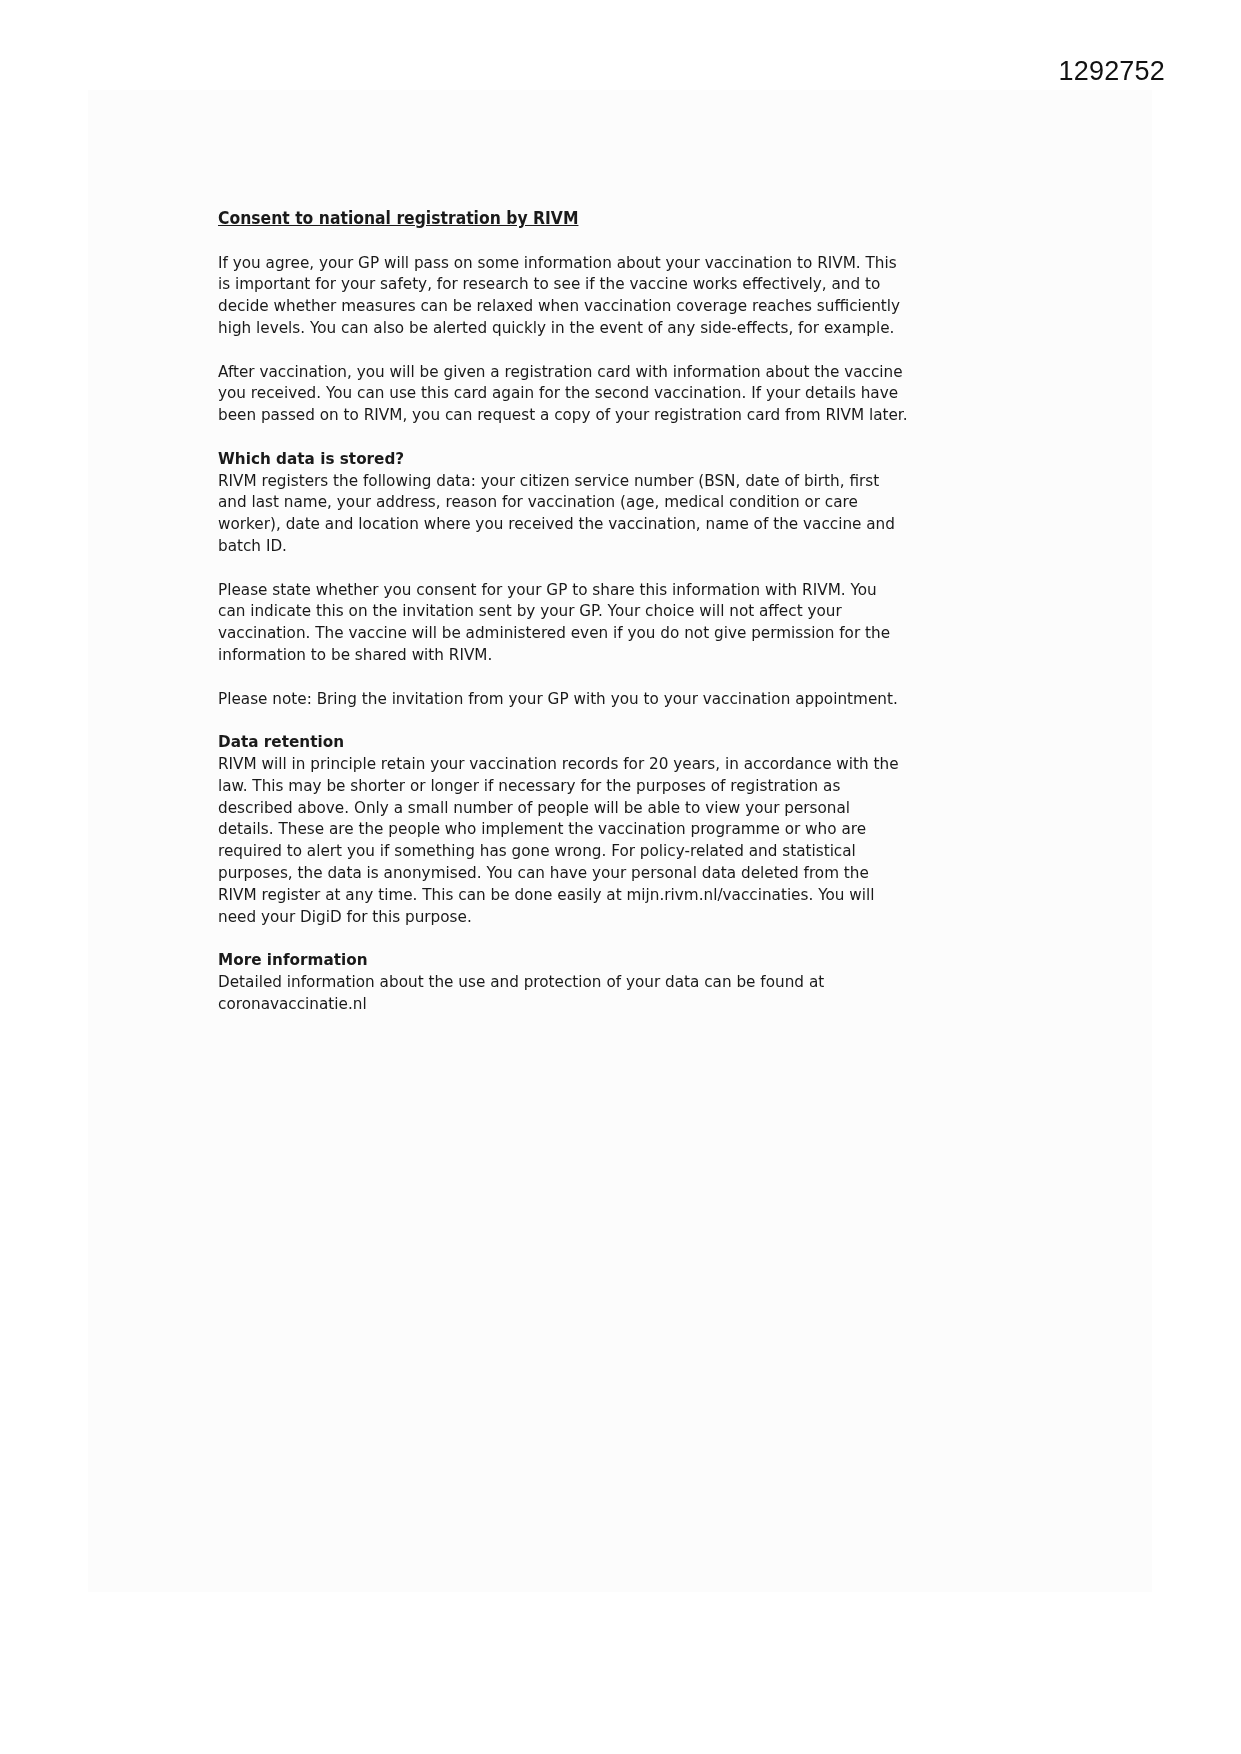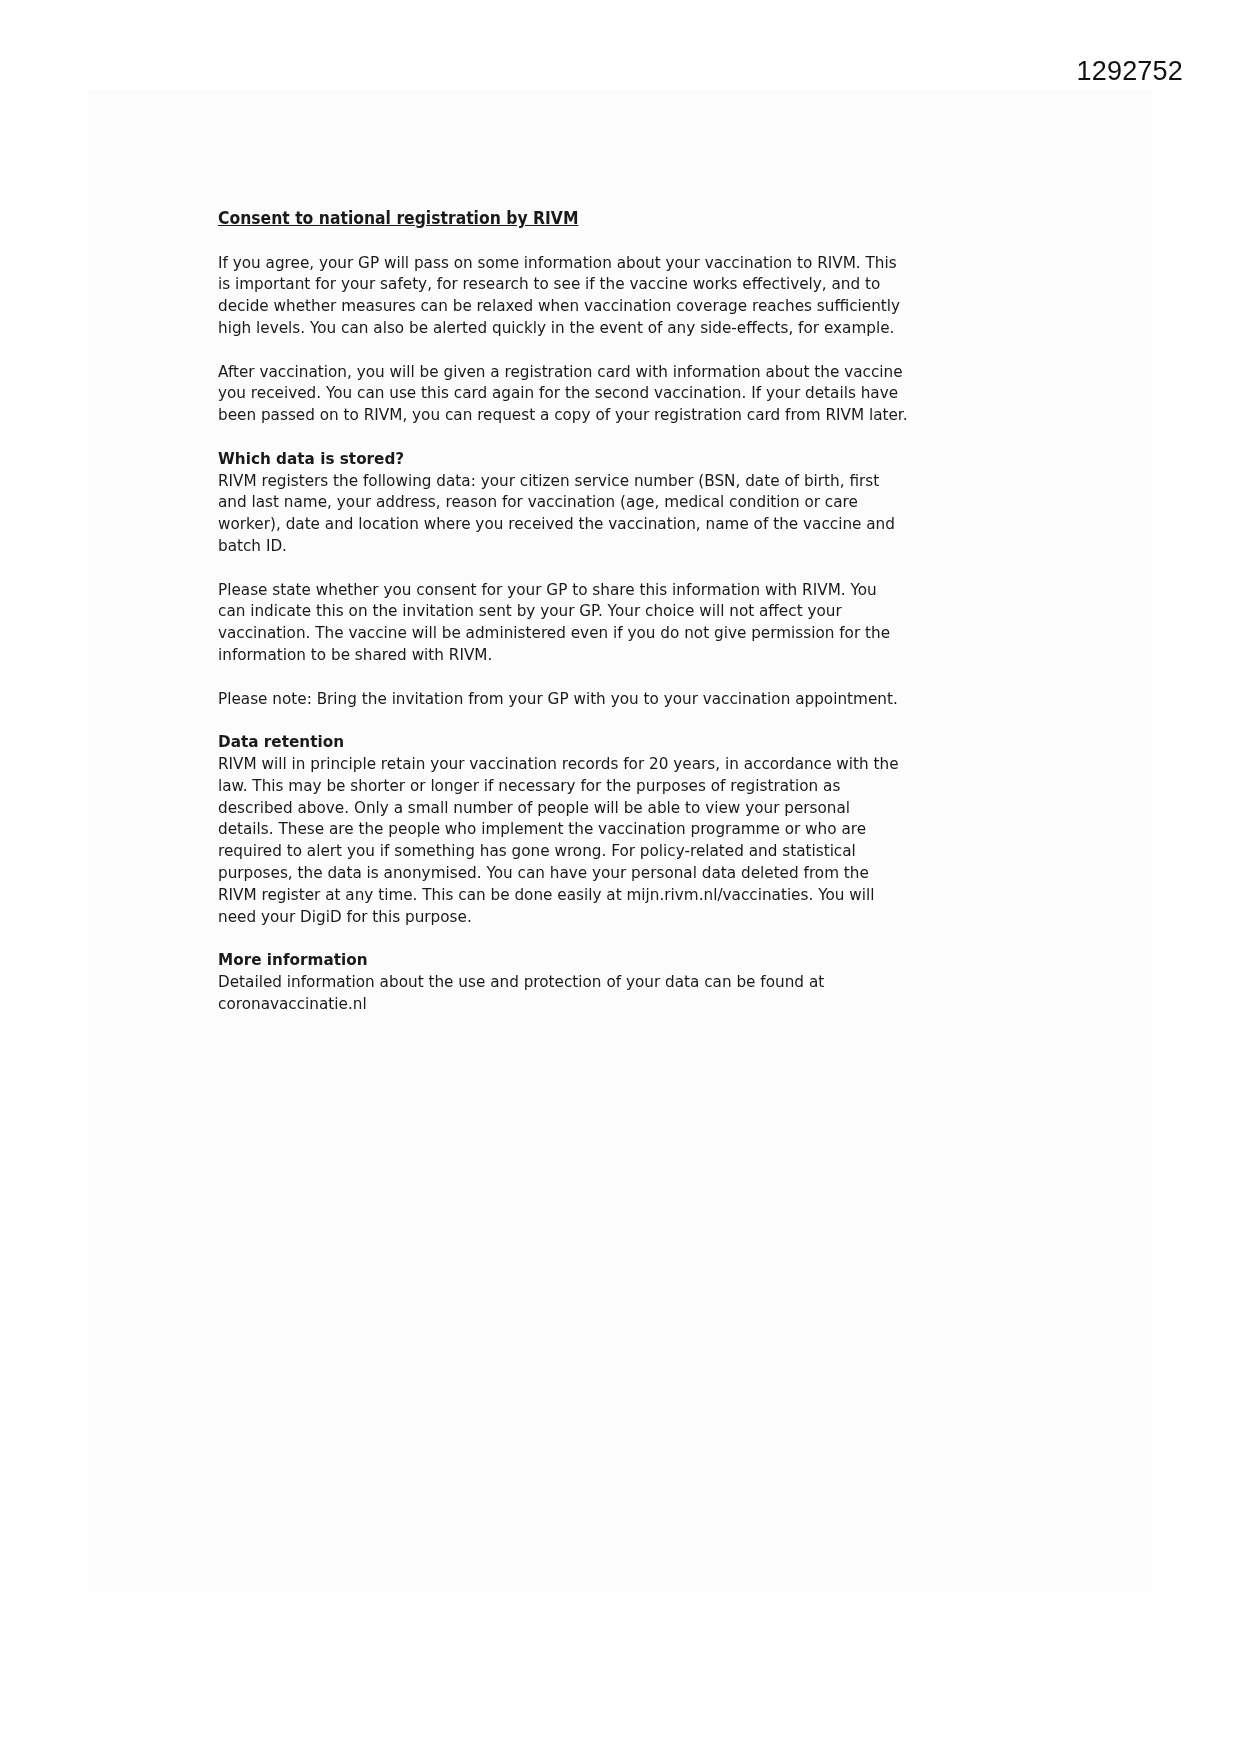--- a/index.html
+++ b/index.html
@@ -11,21 +11,21 @@
       width: 1241px;
       height: 1754px;
       position: relative;
       overflow: hidden;
       font-family: "DejaVu Sans", "Liberation Sans", sans-serif;
       color: #1a1a1a;
     }
     .doc-id {
       position: absolute;
       top: 56px;
-      right: 58px;
+      right: 76px;
       font-family: "Liberation Sans", sans-serif;
       font-size: 27px;
       color: #111;
       letter-spacing: 0.2px;
     }
     .page-panel {
       position: absolute;
       left: 88px;
       top: 90px;
       width: 1064px;

